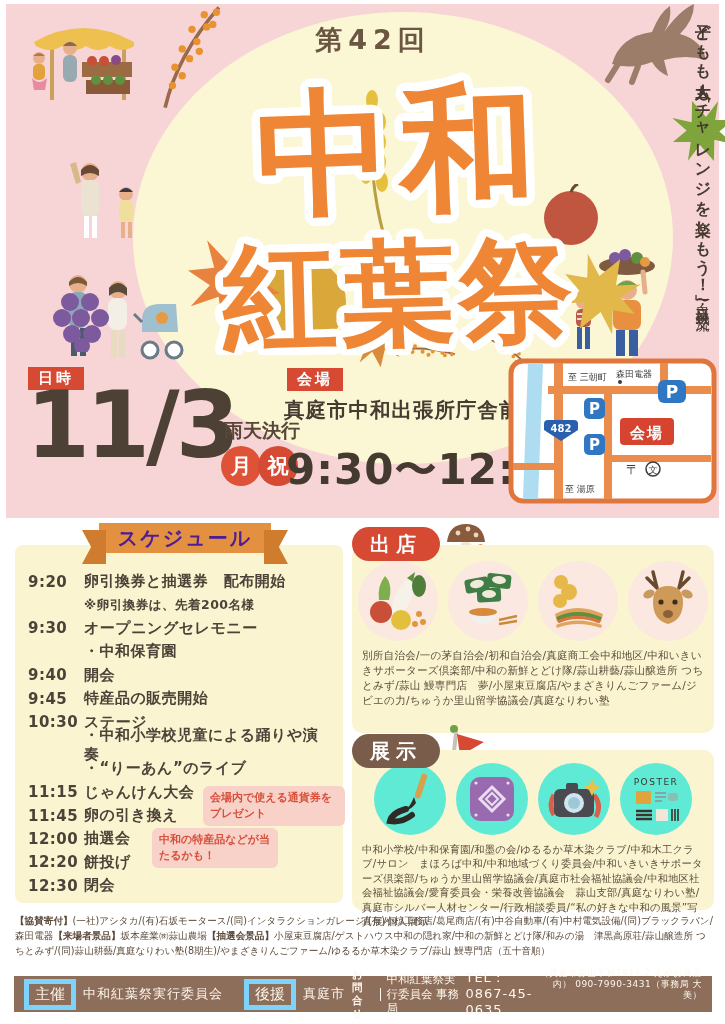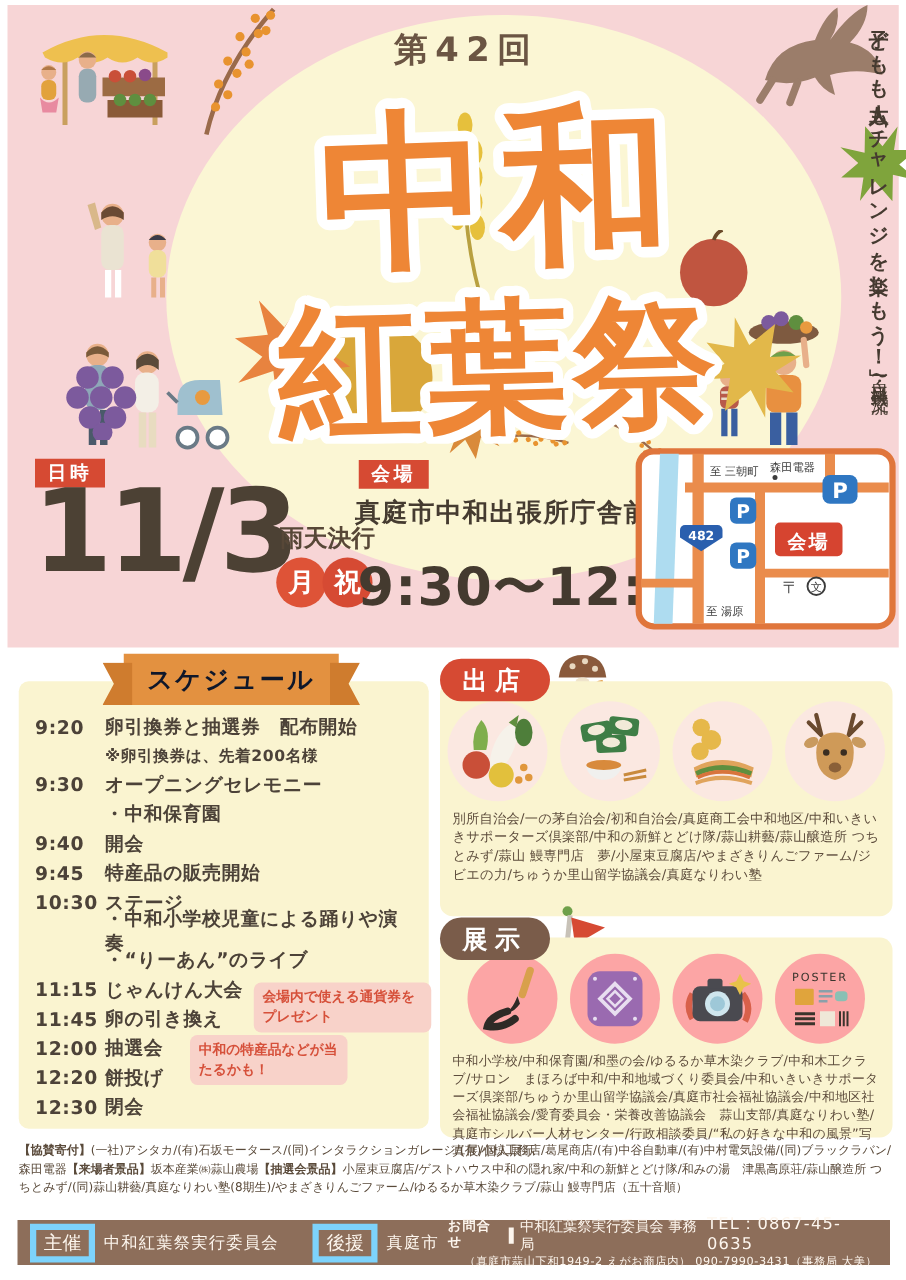--- a/index.html
+++ b/index.html
@@ -25,21 +25,21 @@
   .daybadges{position:absolute;left:221px;top:446px;display:flex;}
   .daycircle{width:40px;height:40px;border-radius:50%;background:#de5337;color:#fff;font-size:21px;
     font-weight:bold;display:flex;align-items:center;justify-content:center;}
   .daycircle+.daycircle{margin-left:-3px;background:#d64a33;}
   .venue-name{position:absolute;left:284px;top:396px;font-size:20.5px;font-weight:bold;color:#453b30;letter-spacing:1px;}
   .venue-addr{position:absolute;left:284px;top:423px;font-size:14.5px;font-weight:bold;color:#453b30;}
   .venue-time{position:absolute;left:286px;top:442px;font-size:42px;font-weight:800;color:#443a2f;letter-spacing:1px;}
   .map{position:absolute;left:508px;top:358px;width:209px;height:146px;}
   
   .sched-box{position:absolute;left:15px;top:545px;width:328px;height:358px;background:#faf4d0;border-radius:8px;}
-  .ribbon{position:absolute;left:99px;top:523px;width:172px;height:41px;background:#e39140;color:#0f172a;
+  .ribbon{position:absolute;left:99px;top:523px;width:172px;height:30px;background:#e39140;color:#4c1d95;
     display:flex;align-items:center;justify-content:center;font-size:20px;font-weight:bold;letter-spacing:2px;z-index:3;}
   .ribbon:before,.ribbon:after{content:"";position:absolute;top:7px;width:24px;height:34px;background:#cf7c2e;z-index:-1;}
   .ribbon:before{left:-17px;clip-path:polygon(0 0,100% 0,100% 100%,0 100%,38% 50%);}
   .ribbon:after{right:-17px;clip-path:polygon(0 0,100% 0,62% 50%,100% 100%,0 100%);}
   .srows{position:absolute;left:28px;top:570px;width:305px;z-index:2;}
   .srow{display:flex;align-items:center;height:23.4px;font-size:15px;font-weight:600;color:#4c4238;letter-spacing:0.5px;}
   .stime{width:56px;flex:none;}
   .srow.small .stext{font-size:12.5px;}
   .note{position:absolute;background:#f8d2c9;color:#d6503a;font-size:11px;font-weight:bold;
     line-height:1.45;padding:4px 7px;border-radius:6px;z-index:4;}
@@ -49,31 +49,31 @@
   .sec-badge{position:absolute;color:#fff;font-size:20px;font-weight:bold;letter-spacing:6px;
     width:88px;height:34px;border-radius:17px;display:flex;align-items:center;justify-content:center;z-index:3;}
   .booth-badge{left:352px;top:527px;background:#d64a33;}
   .exhibit-badge{left:352px;top:734px;background:#7a5c4a;}
   .sec-box{position:absolute;left:352px;top:545px;width:362px;background:#faf4d0;border-radius:10px;}
   .booth-box{height:188px;}
   .exhibit-box{top:750px;height:160px;}
   .circles{display:flex;justify-content:center;gap:10px;padding-top:16px;}
   .circles.ex{padding-top:13px;}
   .circle{width:80px;height:80px;border-radius:50%;background:#fbe8e1;display:flex;align-items:center;justify-content:center;}
-  .circle.blue{width:72px;height:72px;background:#fca5a5;}
+  .circle.blue{width:72px;height:72px;background:#5eead4;}
   .sec-list{margin:7px 10px 0;font-size:10.6px;line-height:1.42;color:#5d4c3c;letter-spacing:0.2px;}
   .exhibit-box .sec-list{font-size:10.3px;line-height:1.4;}
   
   .sponsors{position:absolute;left:15px;top:914px;width:698px;font-size:9.6px;line-height:1.55;color:#5a4a3a;}
   .sponsors b{font-weight:bold;}
   .footer{position:absolute;left:14px;top:976px;width:698px;height:36px;background:#8d6e5a;color:#fdf6ee;
     display:flex;align-items:center;padding:0 10px;box-sizing:border-box;gap:7px;}
   .fbox{border:5px solid #7dd3fc;font-size:15px;padding:1px 6px;flex:none;}
   .fname{font-size:13px;letter-spacing:1px;flex:none;text-align:right;}
-  .contact{margin-left:auto;display:flex;flex-direction:column;line-height:1.25;}
+  .contact{margin-left:auto;display:flex;flex-direction:row;line-height:1.25;}
   .contact .l1{display:flex;align-items:center;font-size:11.5px;gap:5px;}
   .contact .l1 .lbl{font-weight:bold;font-size:10.5px;letter-spacing:1px;}
   .contact .l1 .bar{display:inline-block;width:4px;height:13px;background:#fdf6ee;}
   .contact .l1 .tel{font-size:13px;letter-spacing:1px;}
   .contact .l2{font-size:9px;text-align:right;letter-spacing:0.5px;}
   svg text{font-family:"DejaVu Sans",sans-serif;}
 </style>
 </head>
 <body>
 

